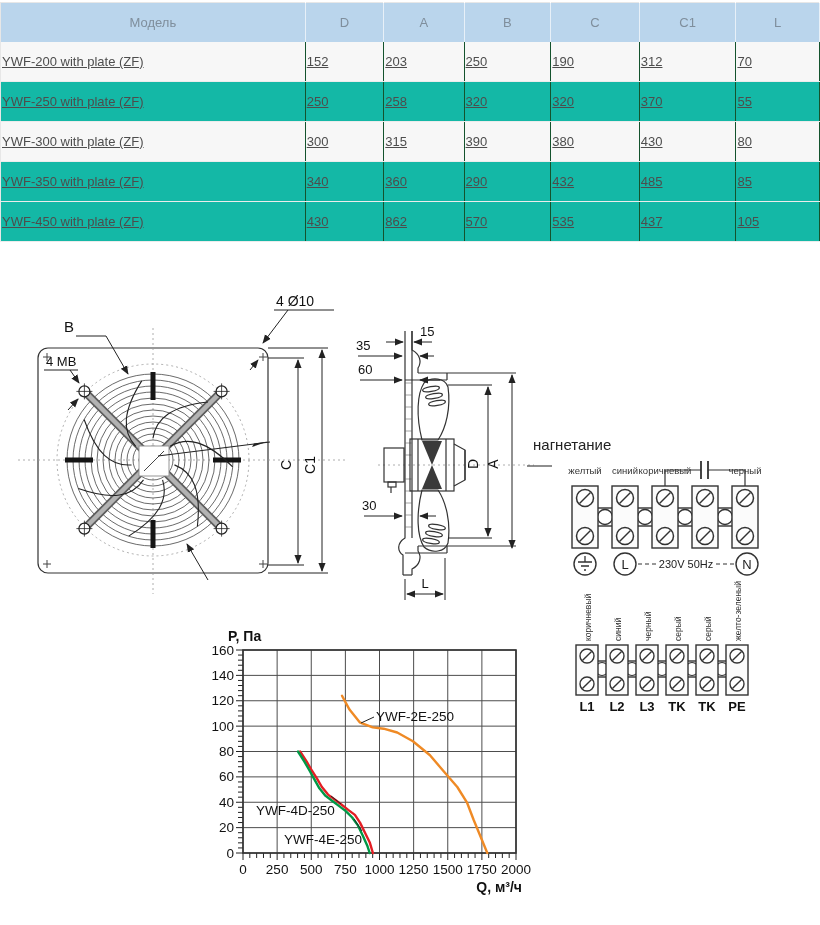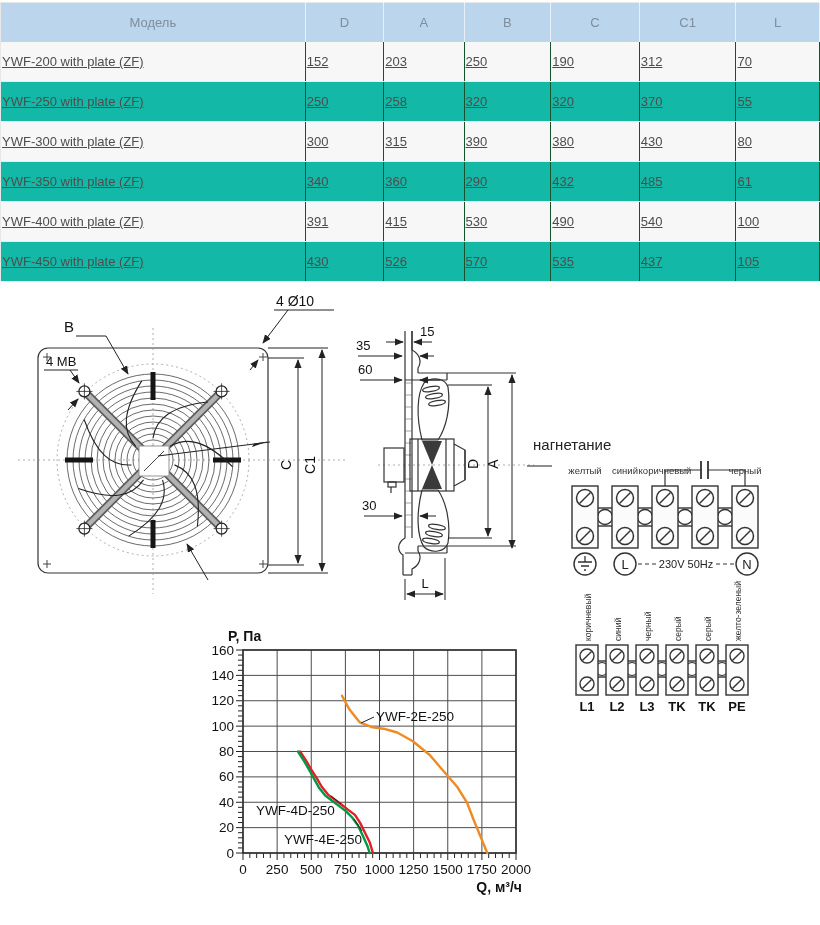--- a/index.html
+++ b/index.html
@@ -101,35 +101,26 @@
         <td>430</td>
         <td>80</td>
       </tr>
       <tr class="even">
         <td>YWF-350 with plate (ZF)</td>
         <td>340</td>
         <td>360</td>
         <td>290</td>
         <td>432</td>
         <td>485</td>
-        <td>61</td>
-      </tr>
-      <tr class="odd">
-        <td>YWF-400 with plate (ZF)</td>
-        <td>391</td>
-        <td>415</td>
-        <td>530</td>
-        <td>490</td>
-        <td>540</td>
-        <td>100</td>
+        <td>85</td>
       </tr>
       <tr class="even">
         <td>YWF-450 with plate (ZF)</td>
         <td>430</td>
-        <td>526</td>
+        <td>862</td>
         <td>570</td>
         <td>535</td>
         <td>437</td>
         <td>105</td>
       </tr>
     </tbody>
   </table>
 
   <svg style="left:12px;top:288px" width="340" height="320" viewBox="0 0 340 320">
 

